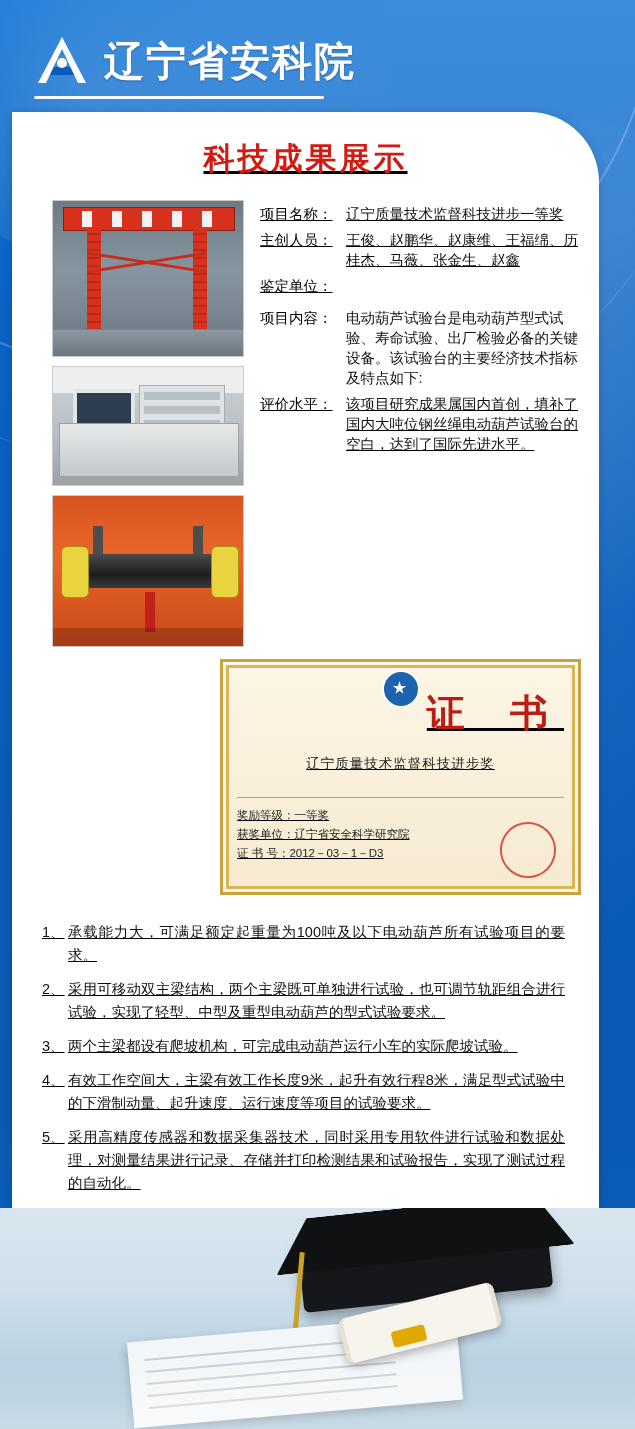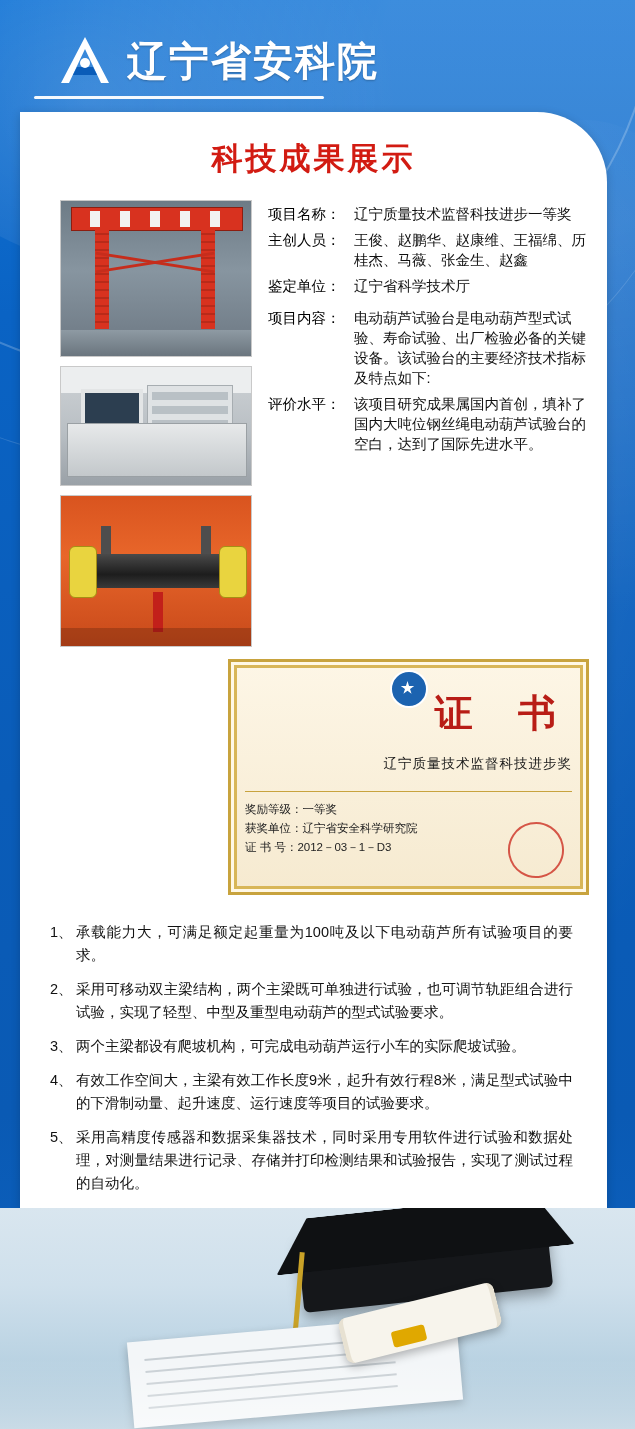--- a/index.html
+++ b/index.html
@@ -32,41 +32,42 @@
     border:2px solid rgba(255,255,255,.22);border-radius:50%;
     pointer-events:none;
   }
   .arc2{
     position:absolute;left:-300px;top:-330px;width:1000px;height:800px;
     border:1px solid rgba(255,255,255,.14);border-radius:50%;
     pointer-events:none;
   }
 
   
-  .header{position:absolute;left:0;top:26px;height:70px;display:flex;align-items:center;gap:14px;padding-left:34px;margin-left:23px;}
+  .header{position:absolute;left:0;top:26px;height:70px;display:flex;align-items:center;gap:14px;padding-left:34px;}
   .logo-mark{
     position:relative;width:56px;height:56px;flex:0 0 auto;
   }
   .logo-mark svg{display:block}
   .logo-text{
     color:#ffffff;font-size:40px;font-weight:bold;letter-spacing:2px;
     text-shadow:0 1px 2px rgba(0,0,0,.25);
     font-family:"DejaVu Sans","Liberation Sans",sans-serif;
   }
   .logo-rule{
     position:absolute;left:34px;top:96px;width:290px;height:3px;background:#ffffff;opacity:.95;border-radius:2px;
   }
 
   
   .card{
-    position:absolute;left:20px;top:112px;width:587px;height:1096px;
+    position:absolute;left:12px;top:112px;width:587px;height:1096px;
     background:#ffffff;
     border-top-right-radius:70px;
     box-shadow:0 2px 10px rgba(0,0,0,.18);
     overflow:hidden;
+    text-decoration:underline;
   }
   .title{
     text-align:center;color:#d21b12;font-size:31px;font-weight:bold;letter-spacing:3px;
     margin-top:26px;
     font-family:"DejaVu Sans","Liberation Sans",sans-serif;
   }
 
   .top-area{position:relative;margin-top:20px;padding:0 18px 0 40px;display:flex;gap:18px;}
   .photos{width:190px;flex:0 0 190px;display:flex;flex-direction:column;gap:9px;}
   .photo{width:190px;border:1px solid #c9c9c9;position:relative;overflow:hidden;}
@@ -116,22 +117,22 @@
     text-align:right;color:#b81d16;font-size:38px;font-weight:bold;letter-spacing:16px;
     margin:16px 0 4px 10px;font-family:"DejaVu Sans","Liberation Sans",serif;
   }
   .cert .emblem{
     position:absolute;left:50%;top:8px;transform:translateX(-50%);
     width:34px;height:34px;border-radius:50%;background:#1c63b0;border:2px solid #fff;
   }
   .cert .emblem:after{content:"";position:absolute;left:9px;top:9px;width:14px;height:14px;background:#fff;
     clip-path:polygon(50% 0,61% 35%,98% 35%,68% 57%,79% 91%,50% 70%,21% 91%,32% 57%,2% 35%,39% 35%);}
   .cert .csub{
-    text-align:right;color:#1a1a1a;font-size:13.5px;margin:16px 0 8px;letter-spacing:1px;
-    border-bottom:1px solid #c8a33e;padding-bottom:18px;
+    text-align:center;color:#1a1a1a;font-size:13.5px;margin:16px 0 8px;letter-spacing:1px;
+    border-bottom:1px solid #c8a33e;padding-bottom:24px;
   }
   .cert .cline{font-size:11.5px;color:#222;line-height:19px;}
   .cert .seal{
     position:absolute;right:22px;bottom:14px;width:52px;height:52px;border-radius:50%;
     border:2px solid #cf3b2e;color:#cf3b2e;font-size:8px;text-align:center;line-height:52px;
     opacity:.85;transform:rotate(-12deg);
   }
 
   .bullets{margin:26px 34px 0 30px;}
   .bullet{display:flex;font-size:14.5px;color:#111;line-height:23px;margin-bottom:11px;}
@@ -234,21 +235,20 @@
         <div class="row">
           <div class="k">项目名称：</div>
           <div class="v">辽宁质量技术监督科技进步一等奖</div>
         </div>
         <div class="row">
           <div class="k">主创人员：</div>
           <div class="v">王俊、赵鹏华、赵康维、王福绵、历桂杰、马薇、张金生、赵鑫</div>
         </div>
         <div class="row">
           <div class="k">鉴定单位：</div>
-          <div class="v">辽宁省科学技术厅</div>
         </div>
         <div class="row block">
           <span class="k">项目内容：</span><span class="v">电动葫芦试验台是电动葫芦型式试验、寿命试验、出厂检验必备的关键设备。该试验台的主要经济技术指标及特点如下:</span>
         </div>
         <div class="row">
           <div class="k">评价水平：</div>
           <div class="v">该项目研究成果属国内首创，填补了国内大吨位钢丝绳电动葫芦试验台的空白，达到了国际先进水平。</div>
         </div>
       </div>
     </div>

